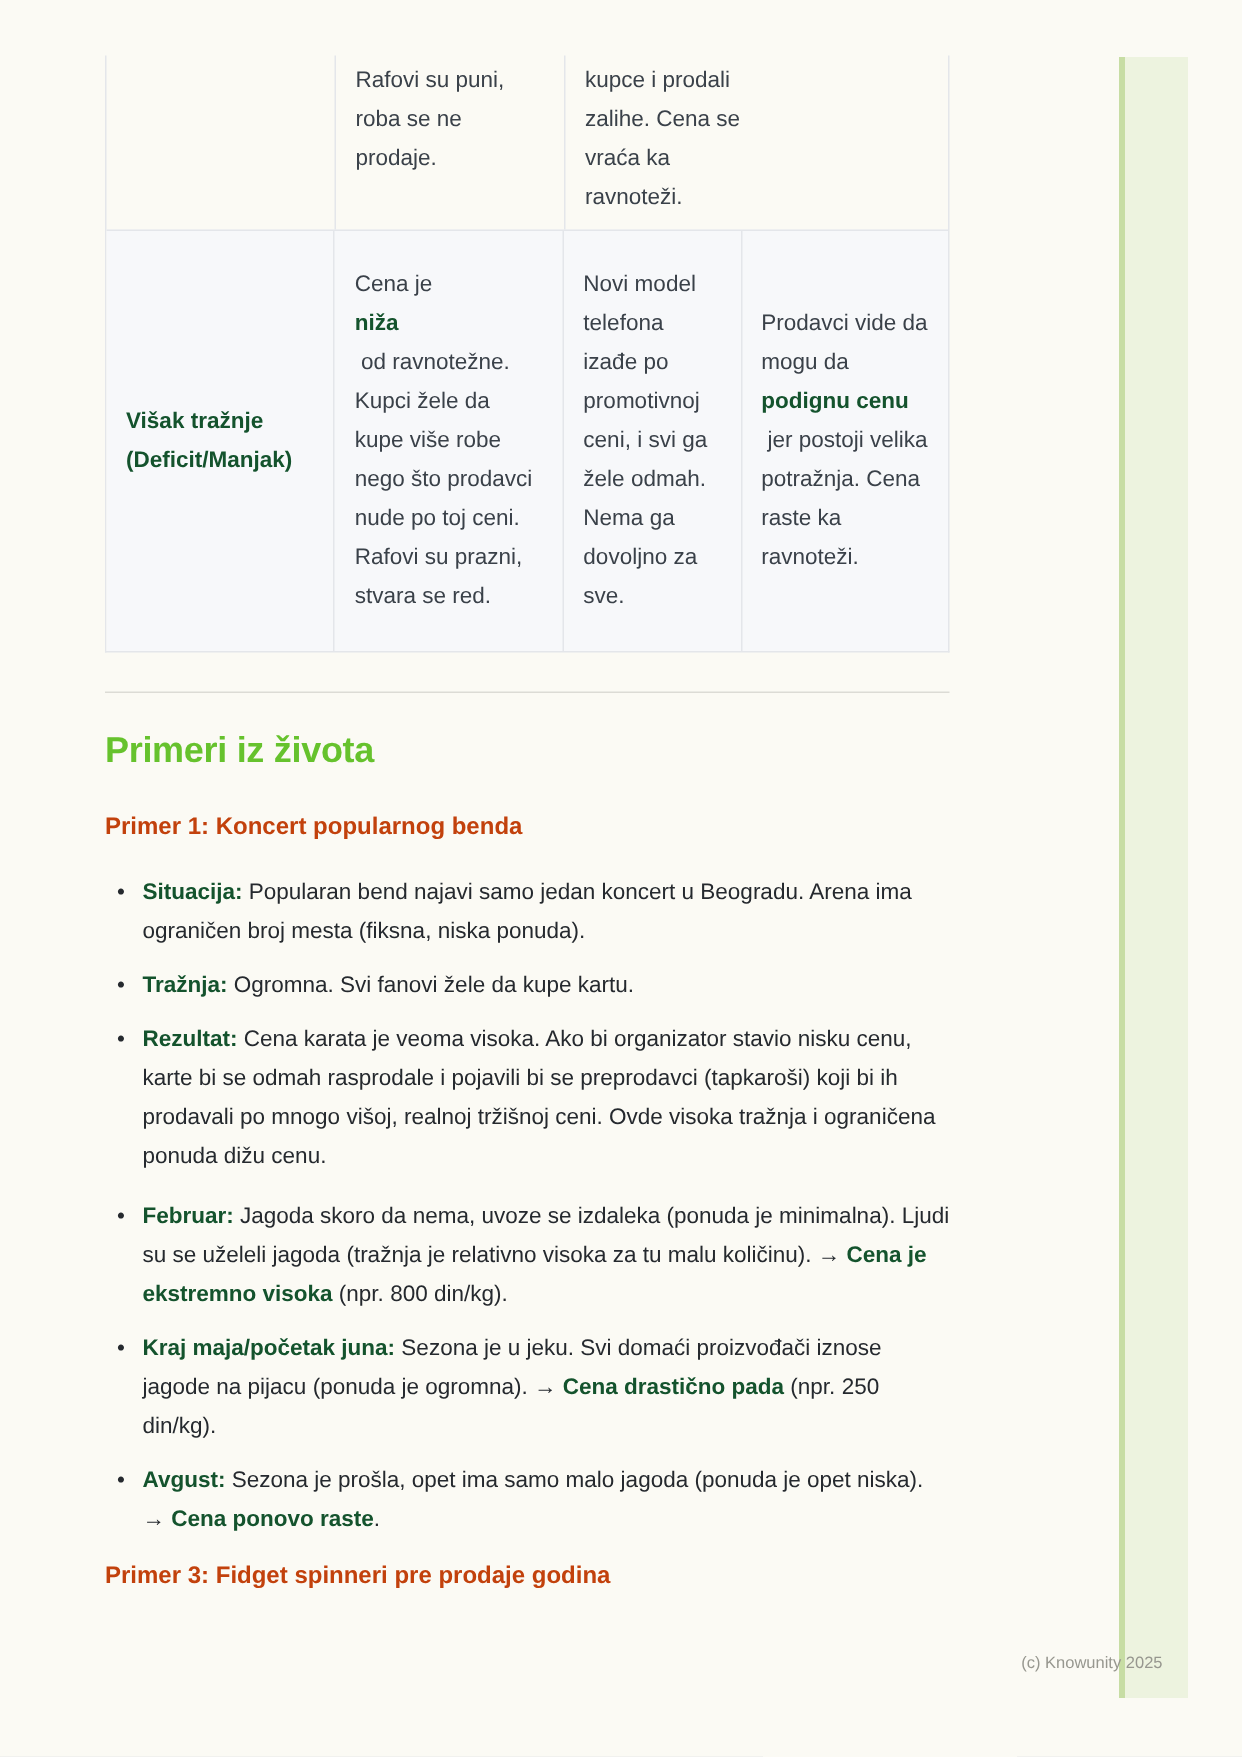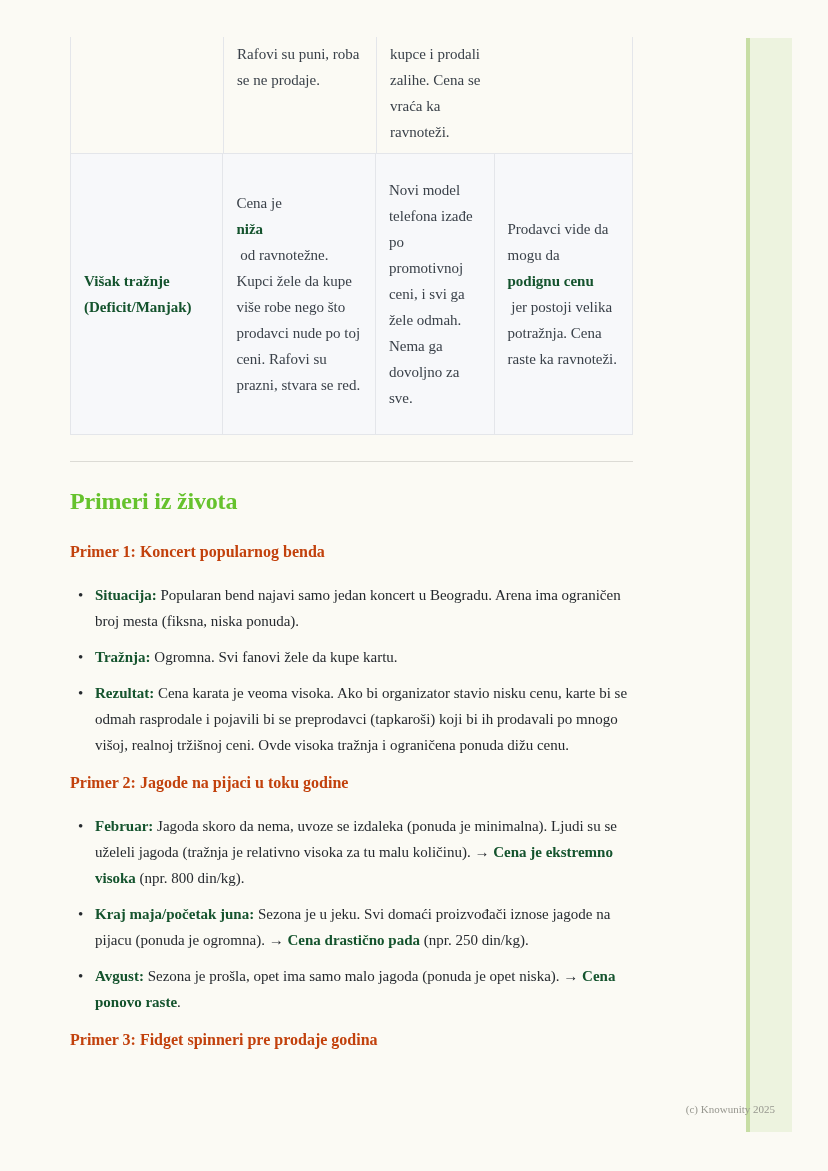--- a/index.html
+++ b/index.html
@@ -1,20 +1,20 @@
 <!DOCTYPE html>
 <html><head>
 <meta charset="utf-8">
 <style>
   html,body{margin:0;padding:0;background:#e9e9e9;}
   .page{
     position:relative;
     width:828px;height:1171px;
     background:#fbfaf4;
-    font-family:Liberation Serif, serif;
+    font-family:Liberation Sans, sans-serif;
     color:#25292e;
     overflow:hidden;
     margin:0 auto;
   }
   
   .stripe{
     position:absolute;
     left:746px;top:38px;
     width:42px;height:1094px;
     background:#edf3df;
@@ -125,21 +125,20 @@
     <h2 class="section-title">Primeri iz života</h2>
 
 
     <h3 class="example-heading">Primer 1: Koncert popularnog benda</h3>
     <ul class="example-list">
       <li><b>Situacija:</b> Popularan bend najavi samo jedan koncert u Beogradu. Arena ima ograničen broj mesta (fiksna, niska ponuda).</li>
       <li><b>Tražnja:</b> Ogromna. Svi fanovi žele da kupe kartu.</li>
       <li><b>Rezultat:</b> Cena karata je veoma visoka. Ako bi organizator stavio nisku cenu, karte bi se odmah rasprodale i pojavili bi se preprodavci (tapkaroši) koji bi ih prodavali po mnogo višoj, realnoj tržišnoj ceni. Ovde visoka tražnja i ograničena ponuda dižu cenu.</li>
     </ul>
 
-    <h3 class="example-heading">Primer 2: Jagode na pijaci u toku godine</h3>
     <ul class="example-list">
       <li><b>Februar:</b> Jagoda skoro da nema, uvoze se izdaleka (ponuda je minimalna). Ljudi su se uželeli jagoda (tražnja je relativno visoka za tu malu količinu). → <b>Cena je ekstremno visoka</b> (npr. 800 din/kg).</li>
       <li><b>Kraj maja/početak juna:</b> Sezona je u jeku. Svi domaći proizvođači iznose jagode na pijacu (ponuda je ogromna). → <b>Cena drastično pada</b> (npr. 250 din/kg).</li>
       <li><b>Avgust:</b> Sezona je prošla, opet ima samo malo jagoda (ponuda je opet niska). → <b>Cena ponovo raste</b>.</li>
     </ul>
 
     <h3 class="example-heading">Primer 3: Fidget spinneri pre prodaje godina</h3>
 
   </div>
 

